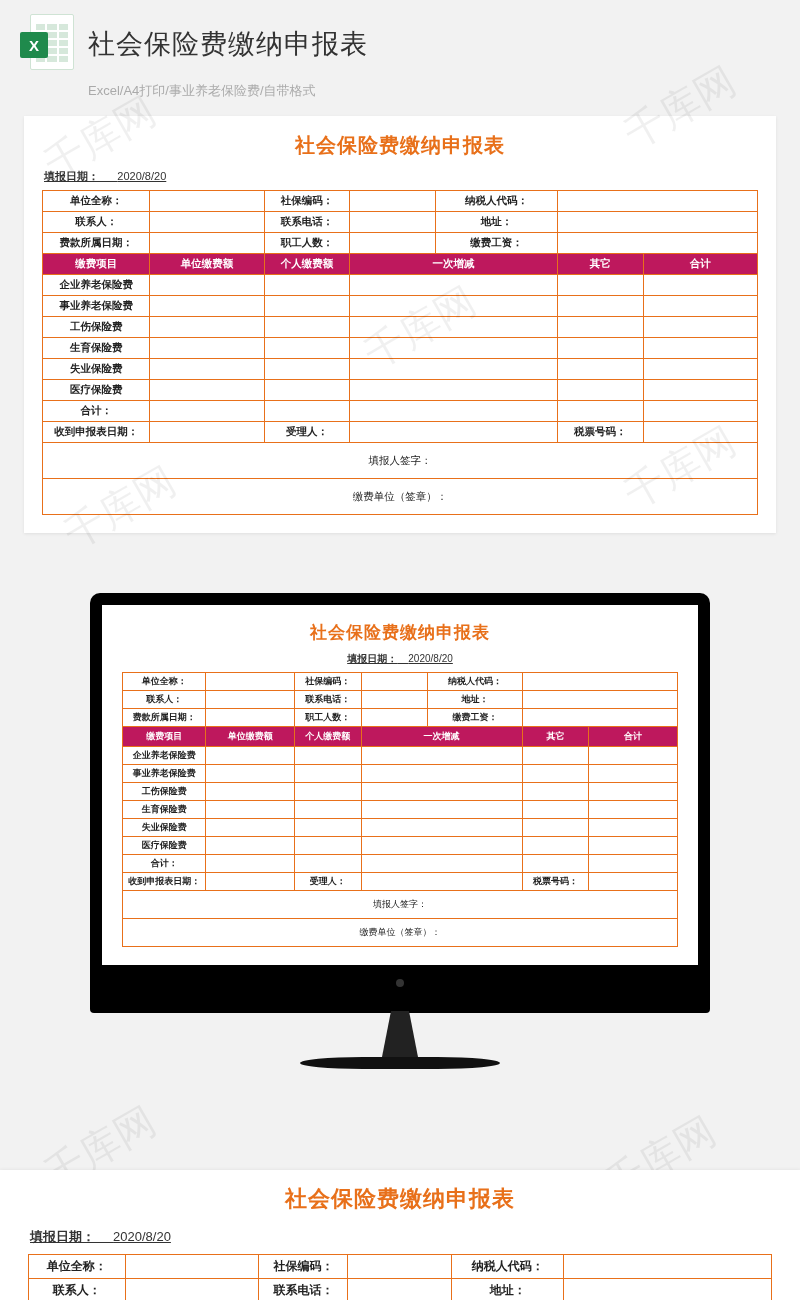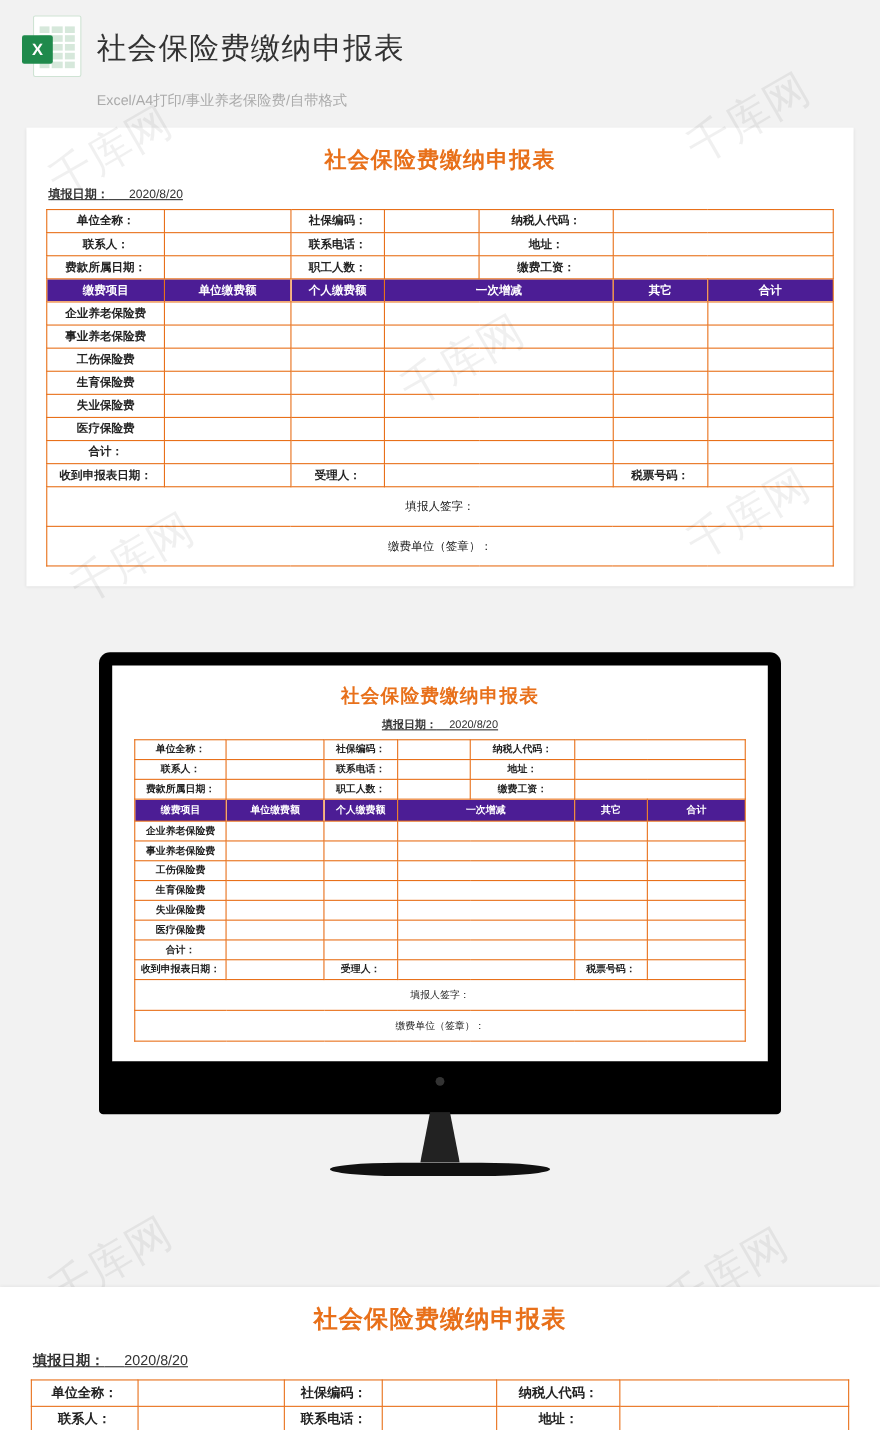--- a/index.html
+++ b/index.html
@@ -62,21 +62,21 @@
   table.form {
     width: 100%; border-collapse: collapse; font-size: 10.5px; color: #222;
     table-layout: fixed;
   }
   table.form td, table.form th {
     border: 1px solid #E8701A; padding: 3px 4px; height: 18px;
     text-align: center; overflow: hidden;
   }
   table.form td.lbl { font-weight: bold; text-align: center; }
   table.form tr.head th {
-    background: #4c1d95; color: #fff; font-weight: bold; height: 20px; font-family: Liberation Mono, monospace;
+    background: #be185d; color: #fff; font-weight: bold; height: 20px; font-family: Liberation Mono, monospace;
   }
   table.form td.tall { height: 36px; }
 
   
   .monitor-wrap { text-align: center; margin-top: 60px; }
   .monitor {
     display: inline-block; background:#000; border-radius: 10px 10px 4px 4px;
     padding: 12px; width: 620px; position: relative;
   }
   .monitor .screen { background:#fff; width:100%; height:360px; padding:16px 20px; }

